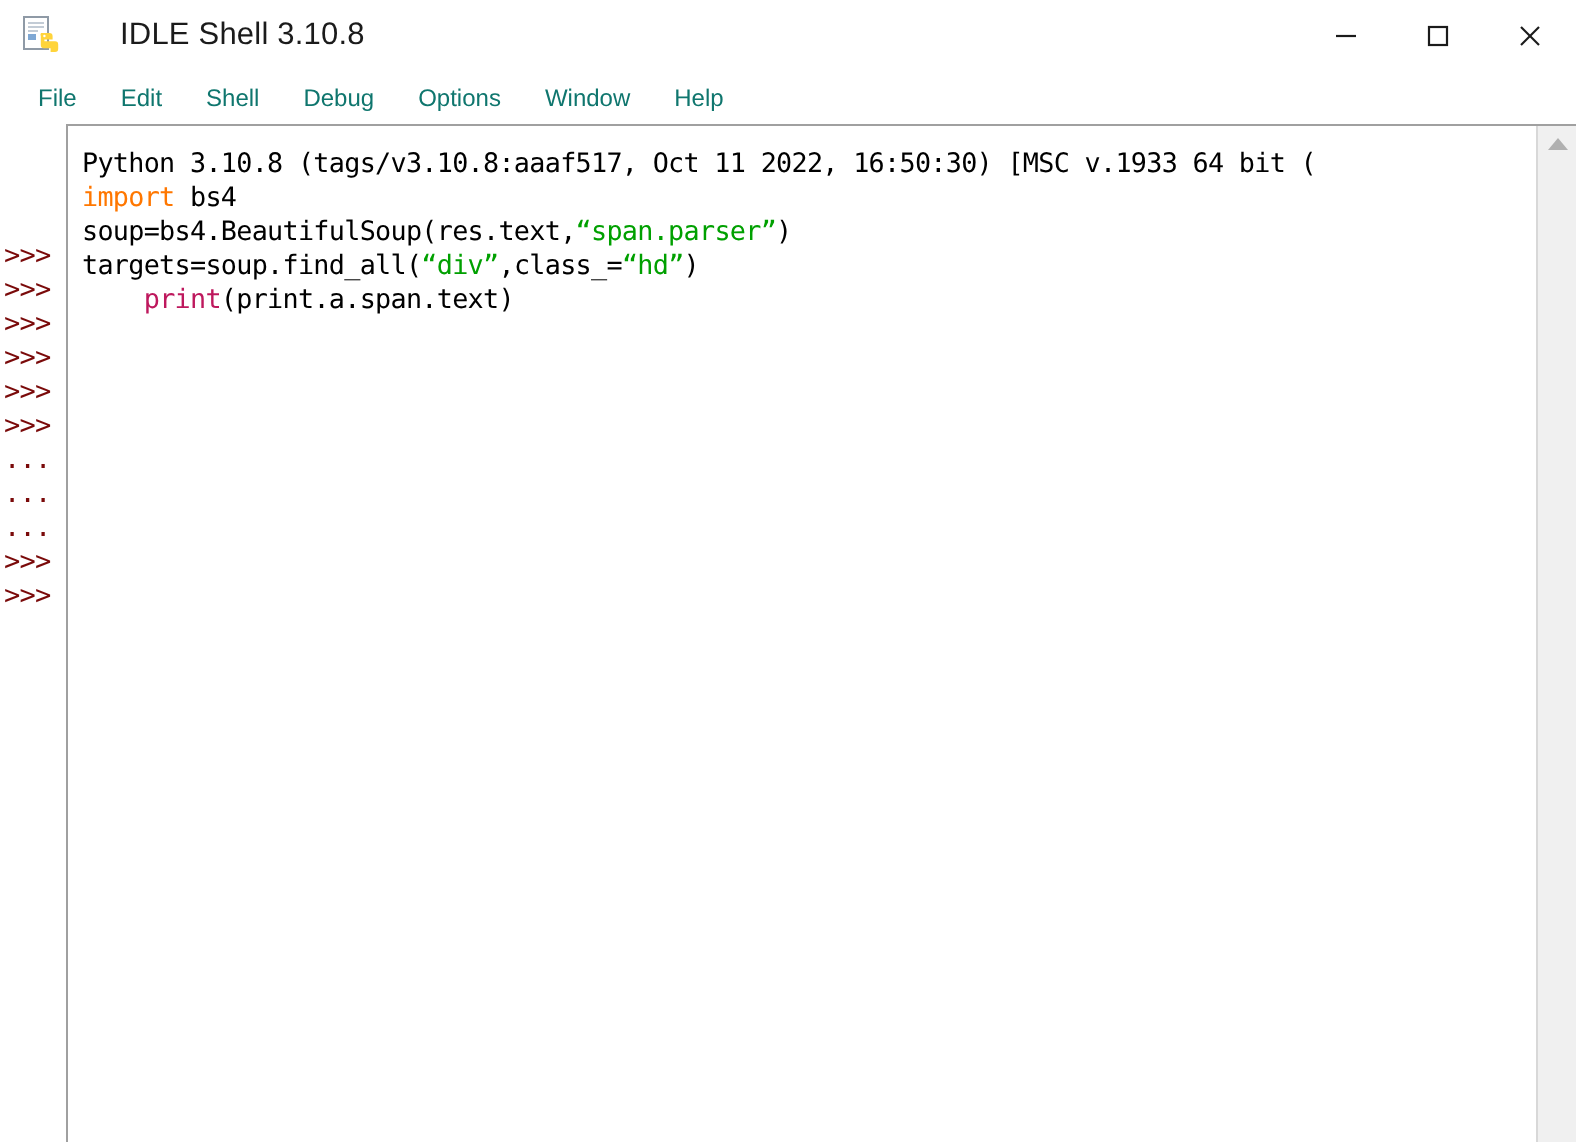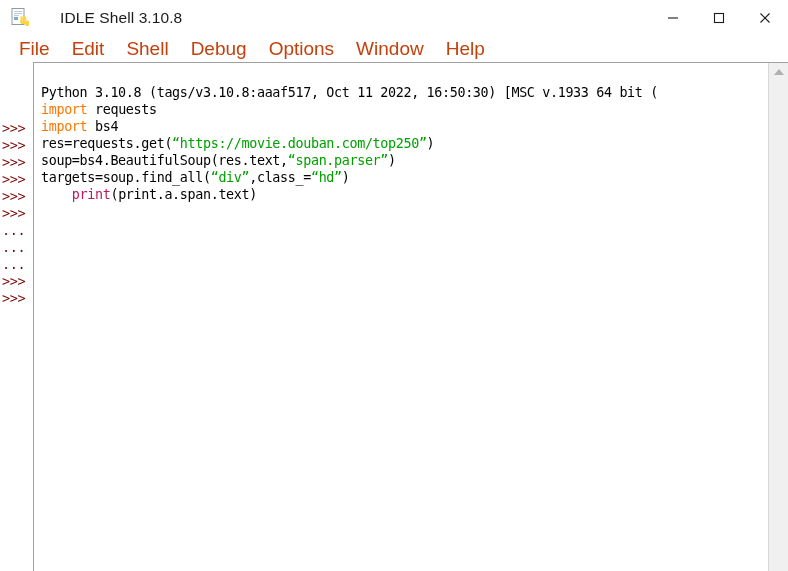--- a/index.html
+++ b/index.html
@@ -68,22 +68,22 @@
   
   .menubar {
     height: 26px;
     background: #ffffff;
     display: flex;
     align-items: center;
     padding-left: 9px;
     user-select: none;
   }
   .menu-item {
-    font-size: 19px;
-    color: #c2410c;
+    font-size: 12px;
+    color: #0f766e;
     padding: 2px 10px 3px 10px;
     margin-right: 2px;
     cursor: default;
     font-family: "Liberation Sans", sans-serif;
     white-space: nowrap;
   }
 
   
   .shell-area {
     position: relative;
@@ -114,21 +114,21 @@
   }
 
   .textpane {
     flex: 1 1 auto;
     position: relative;
     border: 1px solid #a0a0a0;
     border-right: none;
     border-bottom: none;
     background: #ffffff;
     overflow: hidden;
-    padding-top: 21px;
+    padding-top: 11px;
     box-sizing: border-box;
   }
 
   .code-line {
     height: 17px;
     line-height: 17px;
     font-family: "DejaVu Sans Mono", "Liberation Mono", monospace;
     font-size: 13.4px;
     color: #000000;
     white-space: pre;
@@ -231,23 +231,21 @@
         <div class="gutter-line">...</div>
         <div class="gutter-line">...</div>
         <div class="gutter-line">...</div>
         <div class="gutter-line">&gt;&gt;&gt;</div>
         <div class="gutter-line">&gt;&gt;&gt;</div>
       </div>
 
     <div class="textpane">
       <div id="codelines">
           <div class="code-line"><span class="tok-def">Python 3.10.8 (tags/v3.10.8:aaaf517, Oct 11 2022, 16:50:30) [MSC v.1933 64 bit (</span></div>
-          <div class="code-line"><span class="tok-kw">import</span><span class="tok-def"> requests</span></div>
           <div class="code-line"><span class="tok-kw">import</span><span class="tok-def"> bs4</span></div>
-          <div class="code-line"><span class="tok-def">res=requests.get(</span><span class="tok-str">“https://movie.douban.com/top250”</span><span class="tok-def">)</span></div>
           <div class="code-line"><span class="tok-def">soup=bs4.BeautifulSoup(res.text,</span><span class="tok-str">“span.parser”</span><span class="tok-def">)</span></div>
           <div class="code-line"><span class="tok-def">targets=soup.find_all(</span><span class="tok-str">“div”</span><span class="tok-def">,class_=</span><span class="tok-str">“hd”</span><span class="tok-def">)</span></div>
           <div class="code-line"><span class="tok-def">    </span><span class="tok-bi">print</span><span class="tok-def">(print.a.span.text)</span></div>
           <div class="code-line">&nbsp;</div>
           <div class="code-line">&nbsp;</div>
           <div class="code-line">&nbsp;</div>
           <div class="code-line">&nbsp;</div>
         </div>
 
       <div class="scrollbar">

